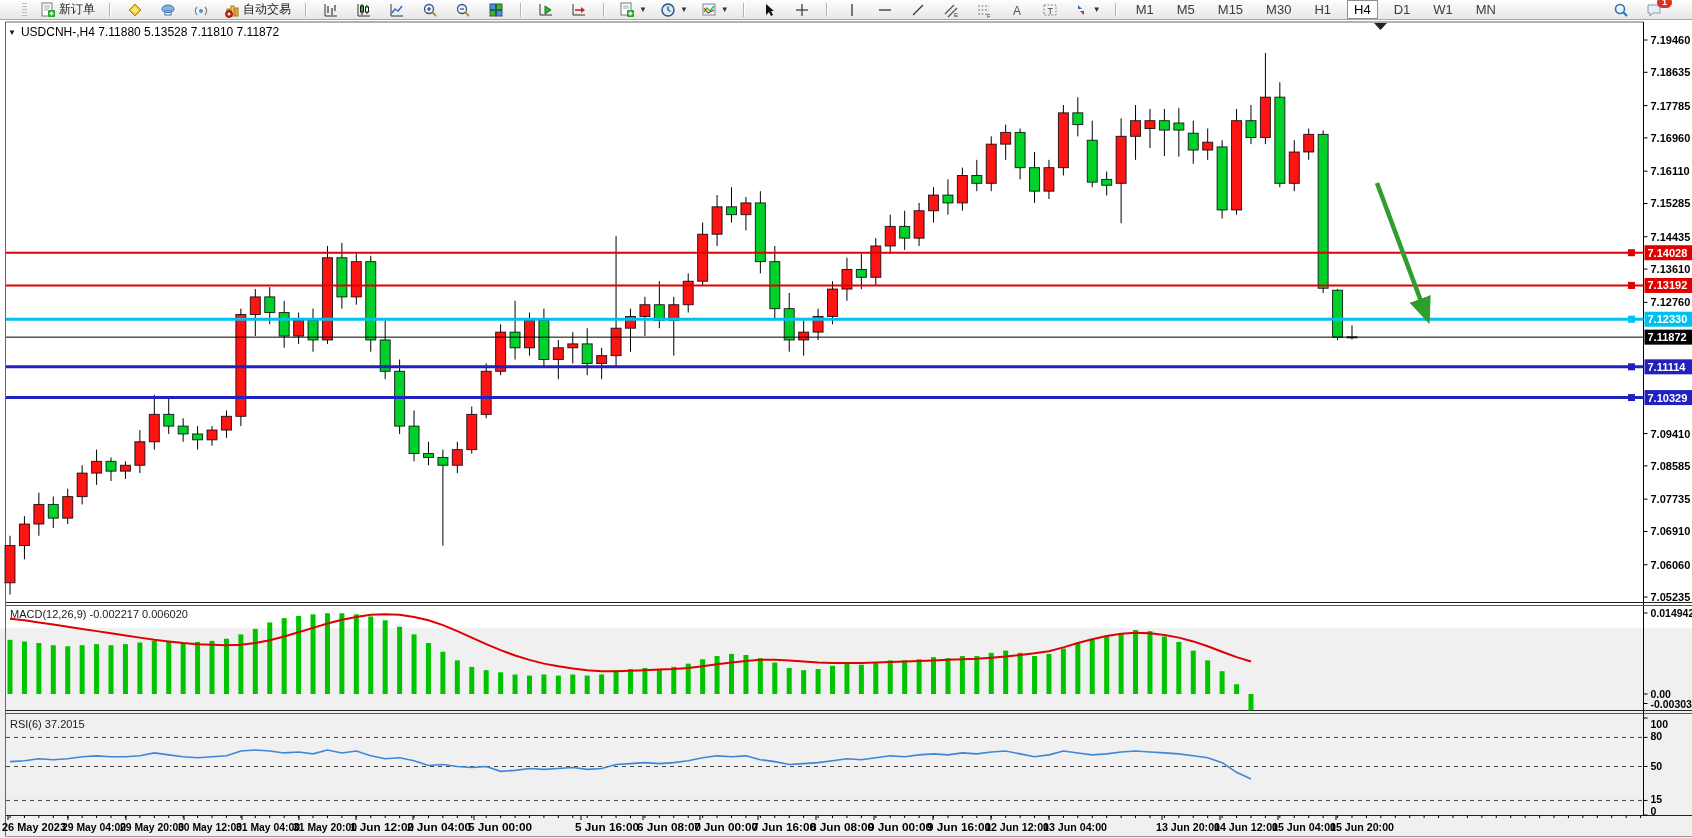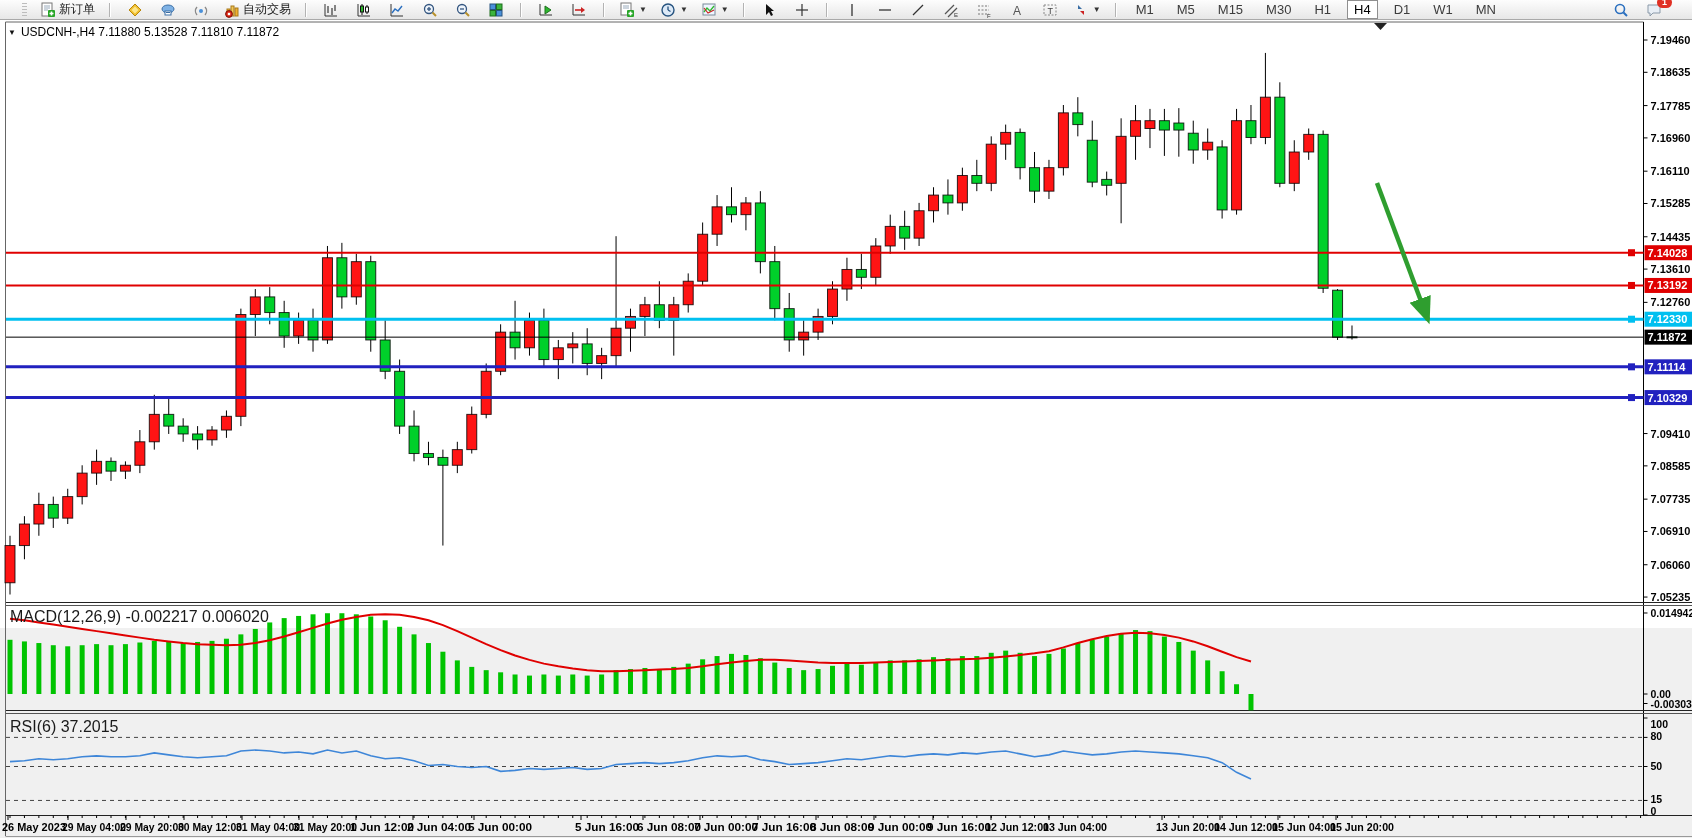--- a/index.html
+++ b/index.html
@@ -20,21 +20,21 @@
   .spacer{flex:1}
   .chat-wrap{position:relative;margin-right:6px}
   .badge{position:absolute;top:-4px;right:-6px;min-width:11px;height:11px;border-radius:6px;background:#e03024;
          color:#fff;font-size:9px;line-height:11px;text-align:center;padding:0 2px;font-weight:bold}
   
   .chart-window{position:absolute;top:20px;left:0;width:1692px;height:608px;background:#ffffff}
   #chartsvg{position:absolute;top:0;left:0}
   .overlay{position:absolute;color:#000;white-space:nowrap;z-index:3}
   .chart-title{top:5px;left:8px;font-size:12px;display:flex;align-items:center;gap:5px}
   .chart-title .tri{font-size:8px;color:#111}
-  .panel-label{font-size:16px;color:#1a1a1a}
+  .panel-label{font-size:11px;color:#1a1a1a}
   .macd-label{top:588px;left:10px}
   .rsi-label{top:698px;left:10px}
   svg text{font-family:"Liberation Sans","DejaVu Sans",sans-serif}
 </style>
 </head>
 <body>
 
 <div class="toolbar">
   <div class="grip"></div>
 

